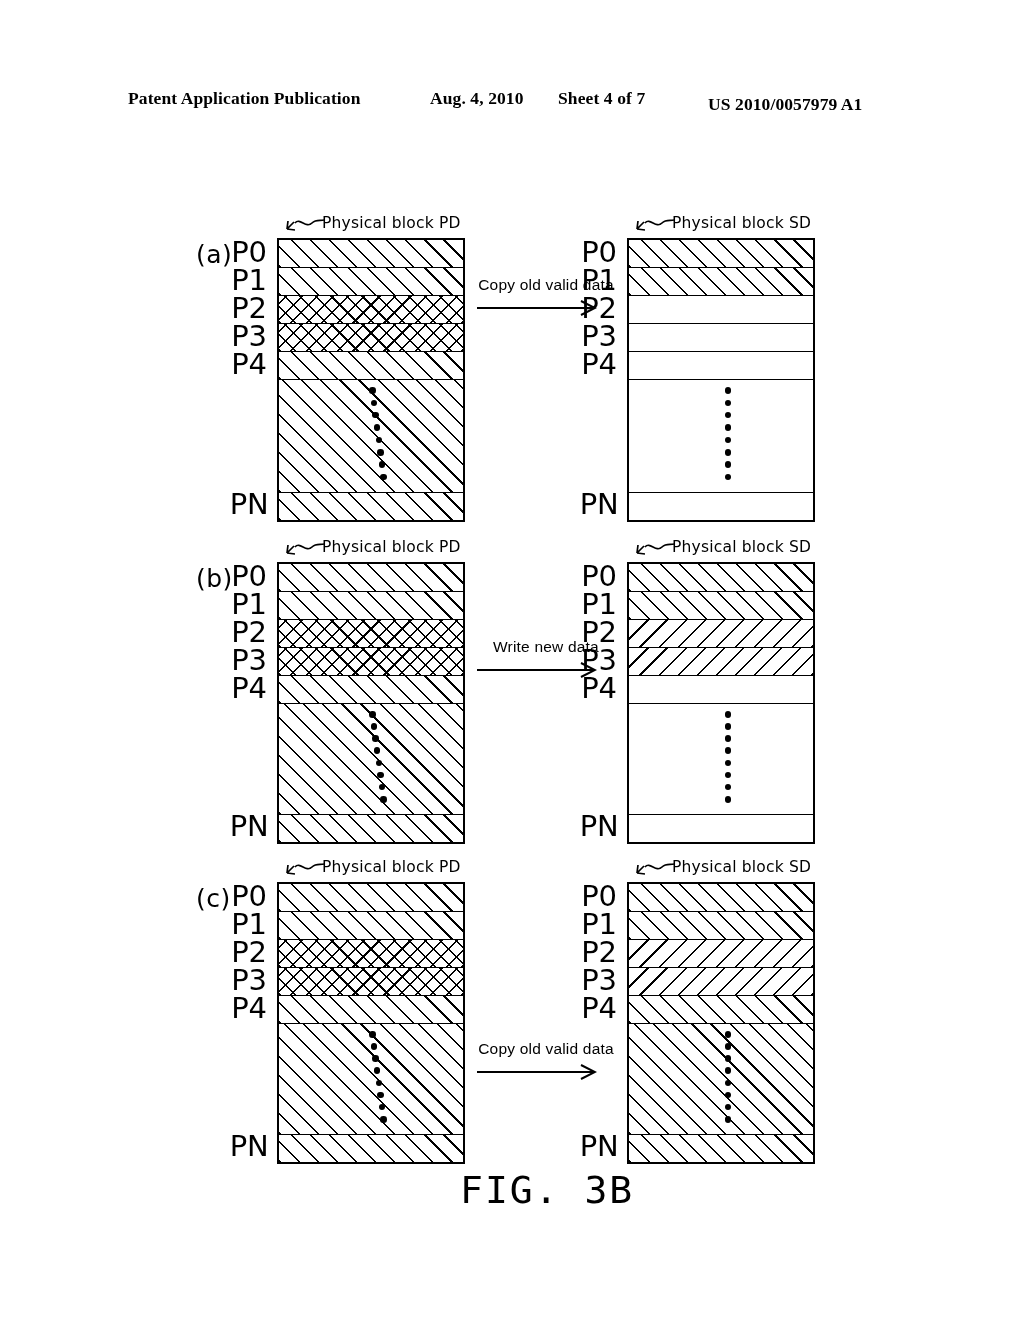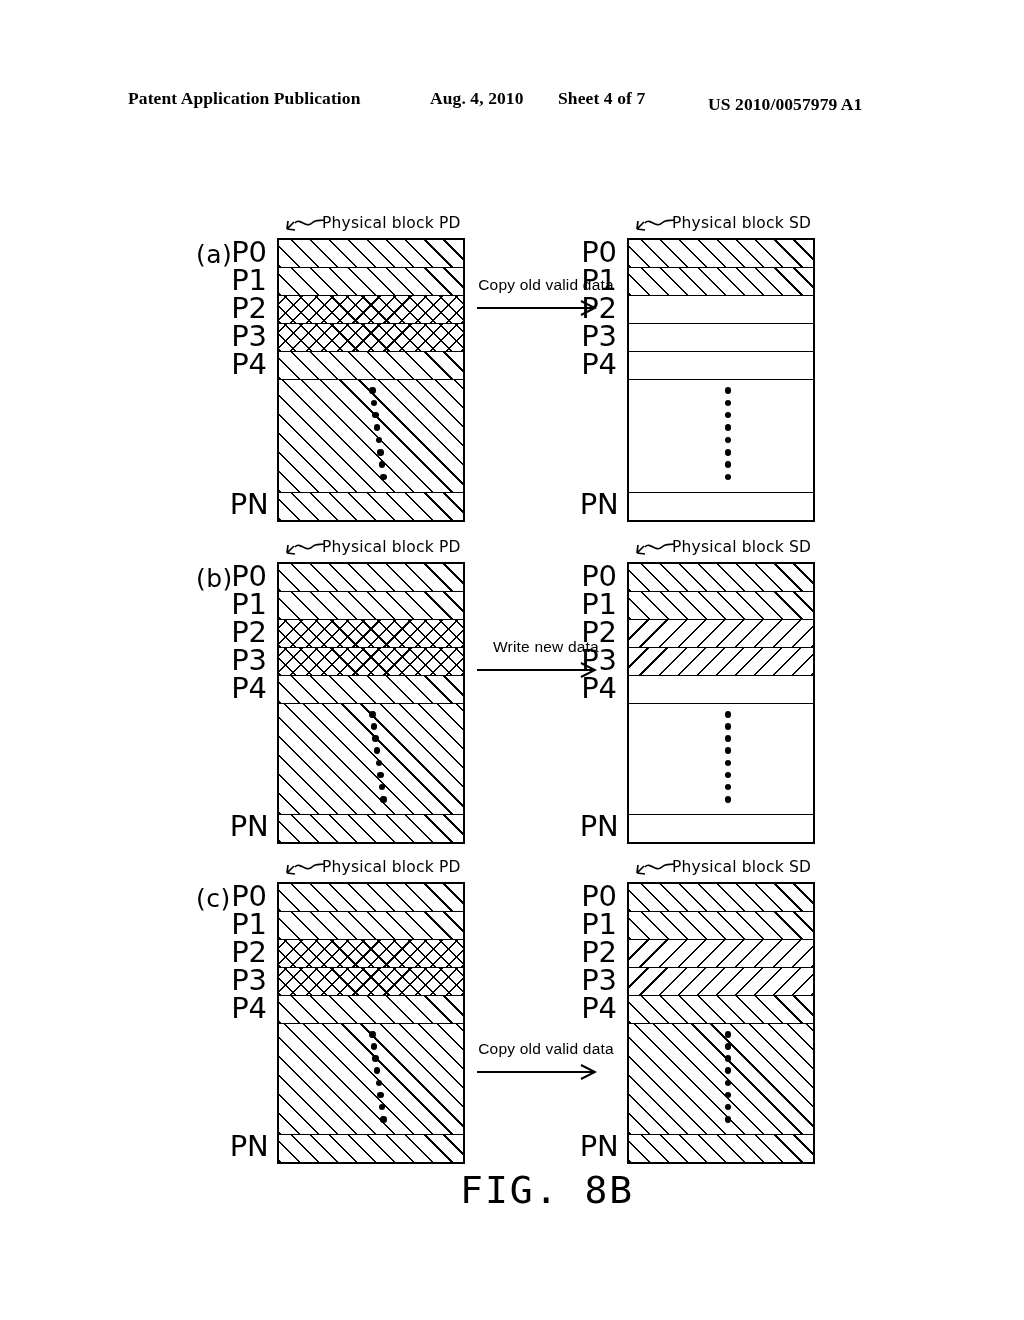--- a/index.html
+++ b/index.html
@@ -336,13 +336,13 @@
     <div class="block-caption" style="left: 672px; top: 858px;">Physical block SD</div>
     <svg width="42" height="18" class="leader" style="left: 634px; top: 859px;">
       <path d="M3,14 L10,7 M3,14 L11,15 M3,14 L4,6 M11,8 C16,2 22,14 28,8 C32,4 36,6 40,5" stroke="#000" stroke-width="1.7" fill="none"></path>
     </svg>
     <div class="xfer-text" style="top: 1040px; left: 0px; width: 1024px; text-align: center; padding-left: 68px; box-sizing: border-box;">Copy old valid data</div>
     <svg width="120" height="16" class="xfer-arrow" style="left: 477px; top: 1064px;">
       <path d="M0,8 L117,8 M104,1 L118,8 L104,15" stroke="#000" stroke-width="2" fill="none"></path>
     </svg>
   </div>
 
-<div class="fig-caption" style="left:460px; top:1168px;">FIG. 8B</div>
+<div class="fig-caption" style="left:460px; top:1168px;">FIG. 3B</div>
 
 </body></html>

